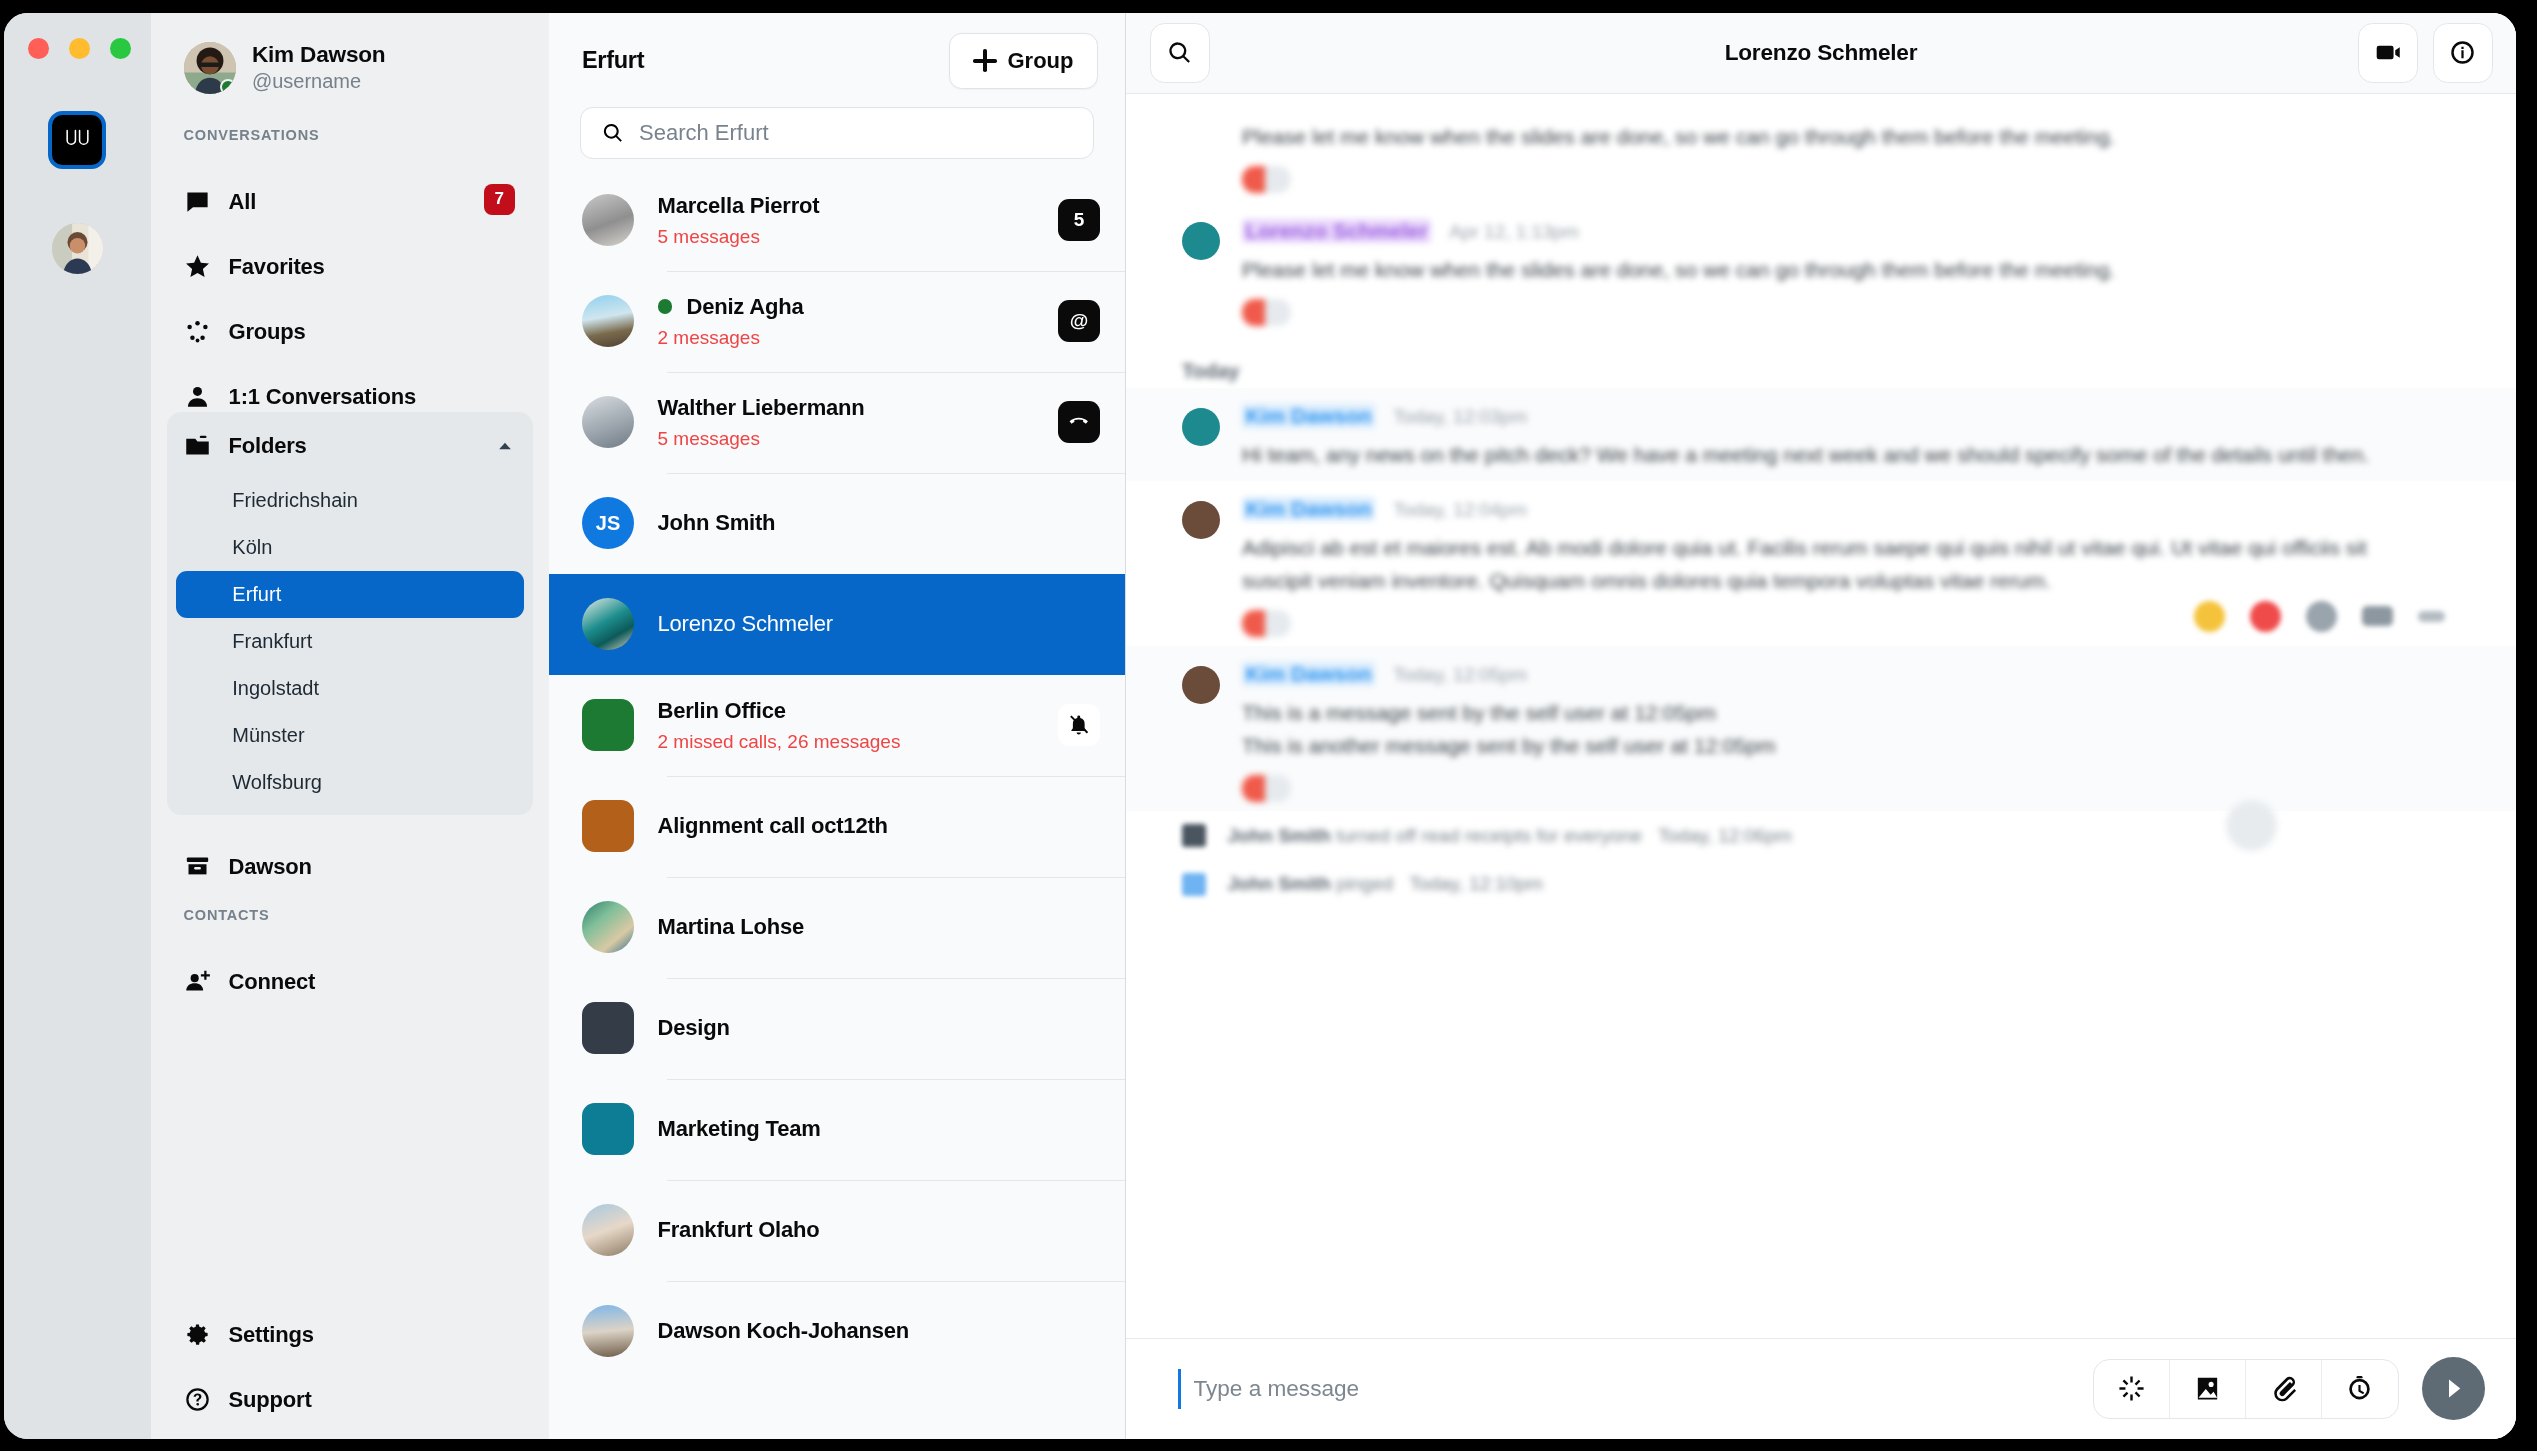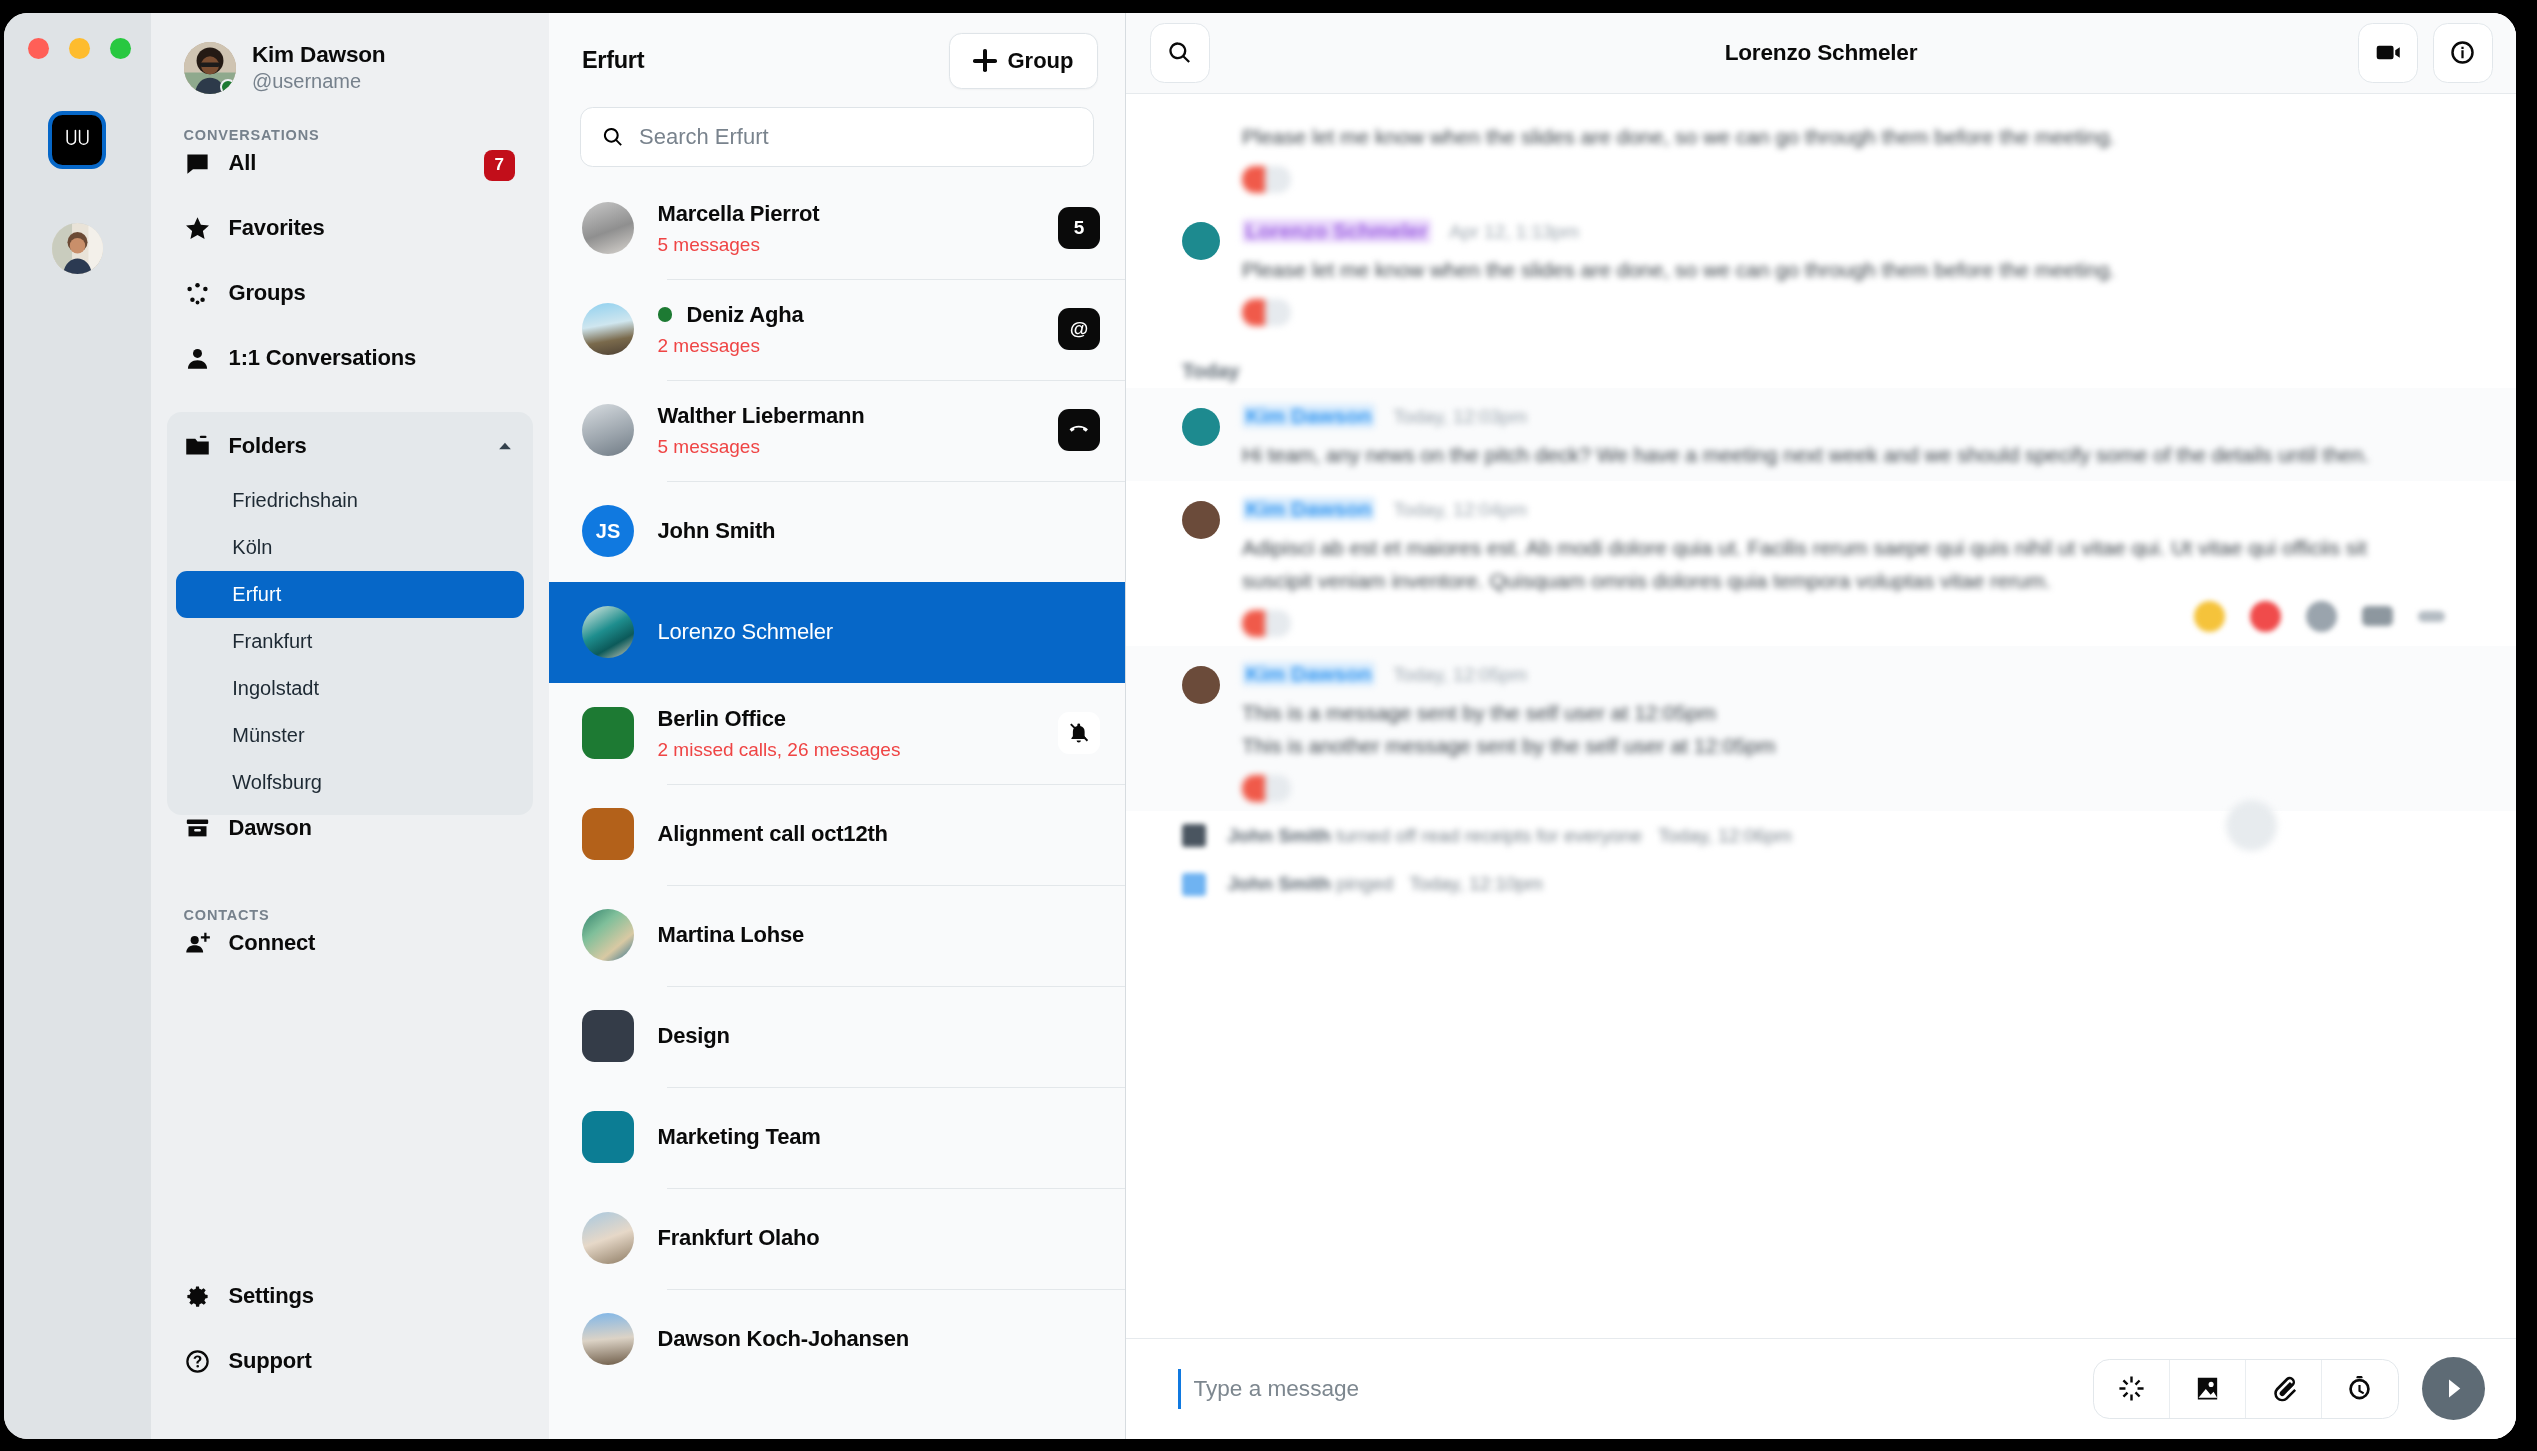--- a/index.html
+++ b/index.html
@@ -81,21 +81,21 @@
   .profile-text { display: flex; flex-direction: column; line-height: 1.18; }
   .profile-name { font-size: 22.6px; font-weight: 700; color: #0a0a0a; letter-spacing:-0.2px;}
   .profile-handle { font-size: 20px; color: #76818c; margin-top: 1.8px; }
 
   .section-label {
     font-size: 14.5px; font-weight: 700; letter-spacing: 0.8px;
     color: #76818c; padding: 27px 0 7.2px 16.3px;
     text-transform: uppercase;
   }
   .nav-item {
-    display: flex; align-items: flex-start; gap: 18px;
+    display: flex; align-items: flex-end; gap: 18px;
     height: 65px; padding: 0 18px 0 16.3px;
     border-radius: 12.7px; cursor: pointer;
     position: relative;
   }
   .nav-icon { width: 27px; height: 27px; flex: 0 0 27px; display:flex; align-items:center; justify-content:center;}
   .nav-icon svg { width: 100%; height: 100%; fill: #0a0a0a; }
   .nav-label { font-size: 22px; font-weight: 700; color: #0a0a0a; letter-spacing: -0.2px; }
   .nav-badge {
     margin-left: auto;
     min-width: 31px; height: 31px; border-radius: 8.1px;
@@ -155,21 +155,21 @@
   .plus { width: 23.5px; height: 23.5px; position: relative; }
   .plus::before, .plus::after {
     content: ''; position: absolute; background: #0a0a0a; border-radius: 1.8px;
   }
   .plus::before { left: 0; top: 10px; width: 23.5px; height: 3.6px; }
   .plus::after { top: 0; left: 10px; height: 23.5px; width: 3.6px; }
 
   .search-wrap { padding: 18px 31px 11px 31px; }
   .search-box {
     display: flex; align-items: center; gap: 14.5px;
-    height: 60px; padding: 0 20px;
+    height: 52px; padding: 0 20px;
     background: #ffffff; border: 0.9px solid #dfe4e8;
     border-radius: 12.7px;
   }
   .search-box svg { width: 23.5px; height: 23.5px; flex: 0 0 23.5px; }
   .search-input {
     border: none; outline: none; background: transparent;
     font-size: 22px; color: #0a0a0a; width: 100%;
     font-family: "Liberation Sans", sans-serif;
   }
   .search-input::placeholder { color: #79838d; }

